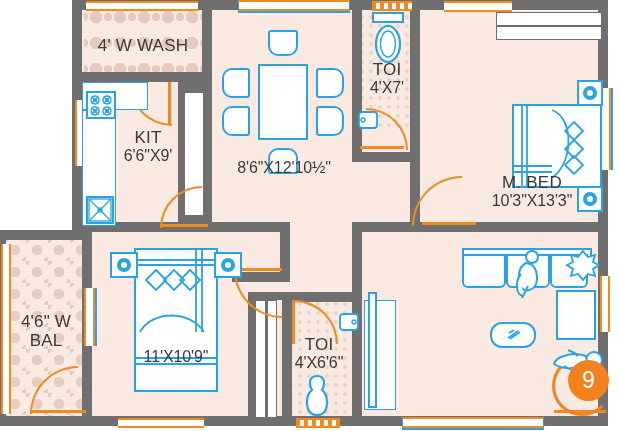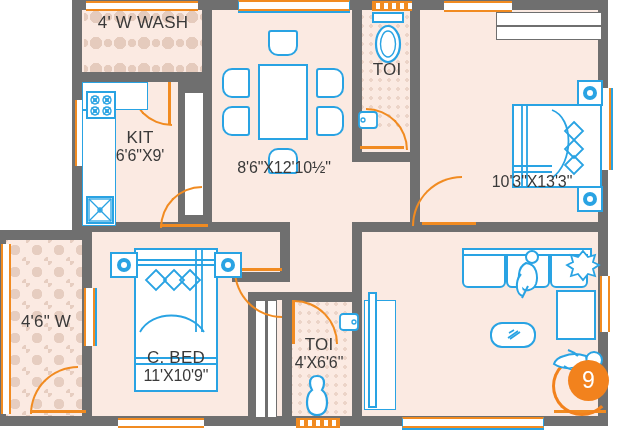--- a/index.html
+++ b/index.html
@@ -284,47 +284,49 @@
       <circle cx="52" cy="28" r="8"></circle>
       <path d="M44 24 q-12 -4 -22 0 q-8 2 -10 8 q8 5 18 4 q10 -1 15 -4 z"></path>
       <path d="M26 18 q6 2 10 6"></path>
       <path d="M22 34 q6 4 14 4"></path>
     </g>
   </svg>
   <svg style="left:566px;top:248px;width:34px;height:34px;" viewBox="0 0 34 34">
     <path d="M17 3 l5 6 7 -2 -2 7 6 3 -6 4 2 7 -7 -2 -5 6 -5 -6 -7 2 2 -7 -6 -4 6 -3 -2 -7 7 2 z" fill="#fff" stroke="#29a3e3" stroke-width="1.8"></path>
   </svg>
 
-  <div class="lbl one" style="left:86px;top:13px;width:114px;">
+  <div class="lbl one" style="left:86px;top:36px;width:114px;">
     <span class="n">4' W WASH</span>
   </div>
 
-  <div class="lbl" style="left:100px;top:128px;width:80px;">
+  <div class="lbl" style="left:108px;top:128px;width:80px;">
     <span class="n">KIT</span>
     <span class="d">6'6"X9'</span>
   </div>
 
   <div class="lbl" style="left:204px;top:159px;width:160px;">
     <span class="d">8'6"X12'10½"</span>
   </div>
 
   <div class="lbl" style="left:355px;top:60px;width:64px;">
     <span class="n">TOI</span>
+    <span class="d">4'X7'</span>
   </div>
 
   <div class="lbl" style="left:462px;top:173px;width:140px;">
+    <span class="n">M. BED</span>
     <span class="d">10'3"X13'3"</span>
   </div>
 
   <div class="lbl" style="left:4px;top:312px;width:84px;">
     <span class="n">4'6" W</span>
+    <span class="n">BAL</span>
   </div>
 
   <div class="lbl" style="left:106px;top:348px;width:140px;">
-    <span class="n">C. BED</span>
     <span class="d">11'X10'9"</span>
   </div>
 
   <div class="lbl" style="left:287px;top:335px;width:64px;">
     <span class="n">TOI</span>
     <span class="d">4'X6'6"</span>
   </div>
 
 
   <div class="badge" style="left:568px;top:360px;">

